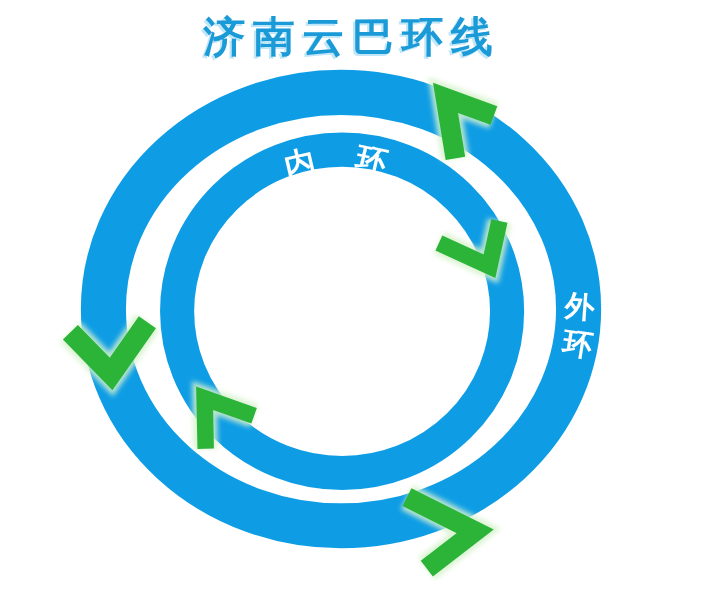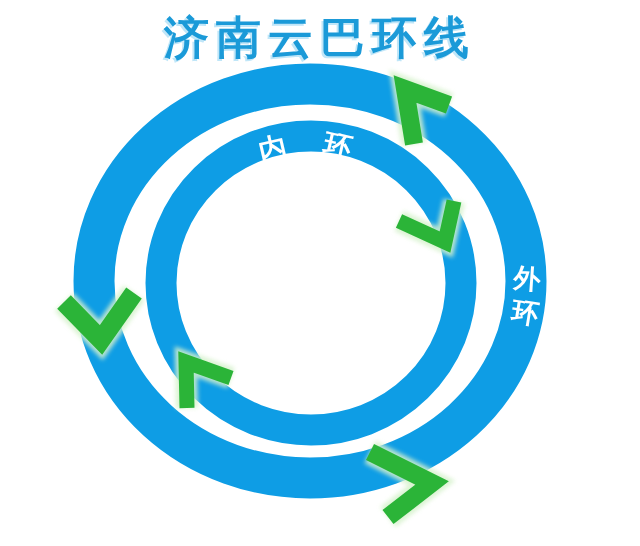--- a/index.html
+++ b/index.html
@@ -21,21 +21,21 @@
     left: 0;
     top: 0;
   }
   .title {
     position: absolute;
     top: 13px;
     left: 0;
     width: 100%;
     margin: 0;
     text-align: center;
-    font-size: 45px;
+    font-size: 38px;
     line-height: 1.1;
     font-weight: 900;
     letter-spacing: 7px;
     text-shadow: -2px 2px 0 rgba(140, 210, 242, 0.55);
   }
   .ring-label {
     font-family: "DejaVu Sans", "Liberation Sans", sans-serif;
     font-weight: 700;
   }
 </style>

